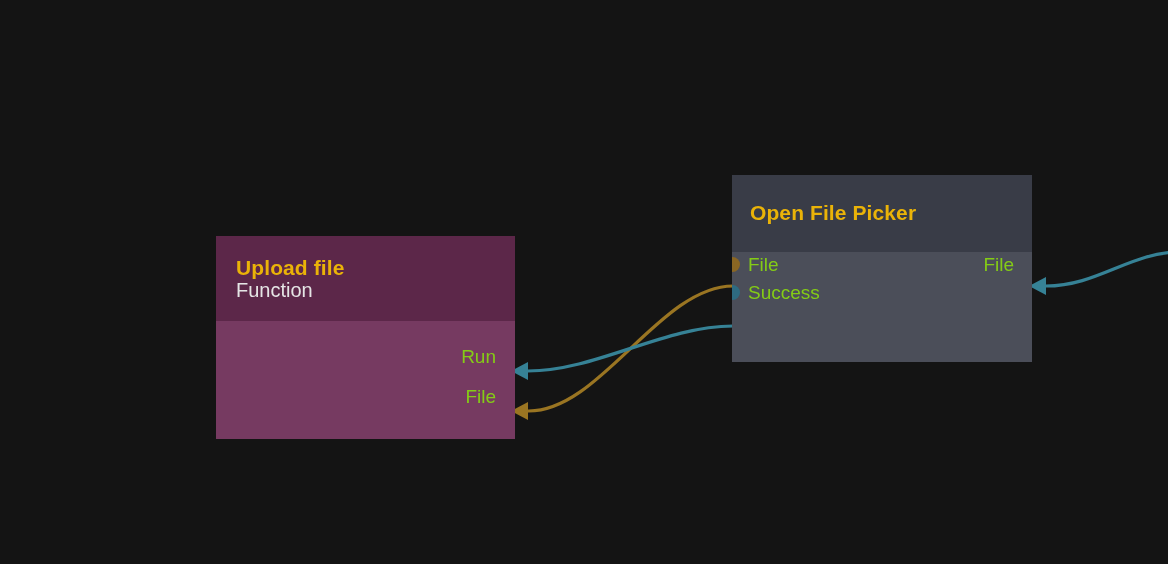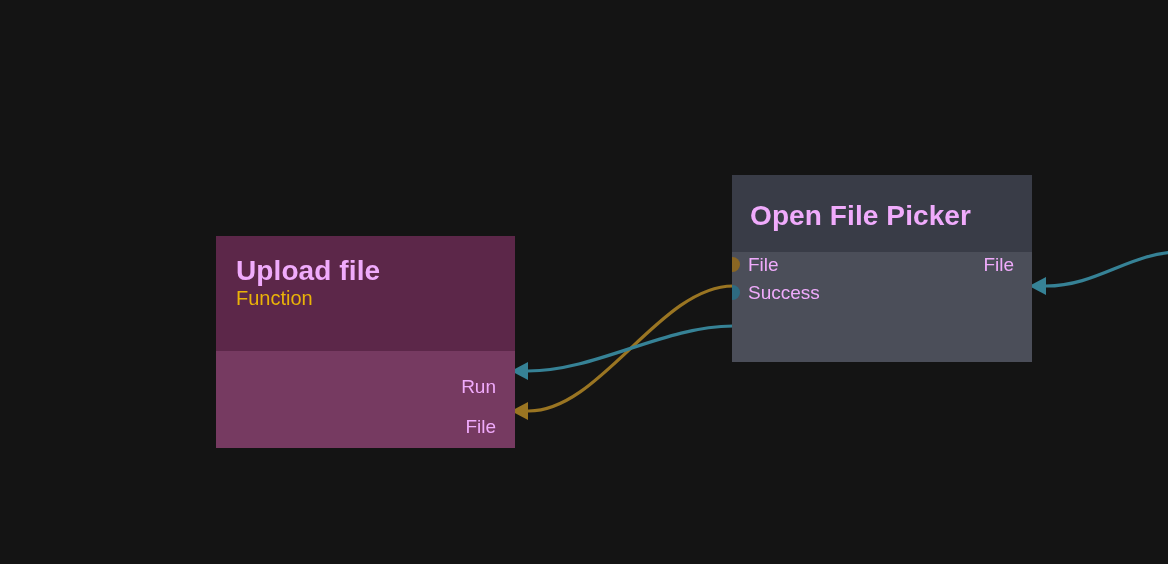--- a/index.html
+++ b/index.html
@@ -30,52 +30,52 @@
     overflow: hidden;
   }
   .node-header {
     box-sizing: border-box;
   }
   .node-body {
     box-sizing: border-box;
     position: relative;
   }
   .node-title {
-    font-size: 28px;
+    font-size: 21px;
     font-weight: bold;
-    color: #f0abfc;
+    color: #eab308;
     letter-spacing: 0.1px;
     line-height: 1.1;
     white-space: nowrap;
   }
   .node-subtitle {
     font-size: 20px;
     font-weight: normal;
-    color: #eab308;
+    color: #e5e5e5;
     line-height: 1.15;
     white-space: nowrap;
   }
   .port-row {
     position: absolute;
     height: 24px;
     display: flex;
     align-items: center;
     white-space: nowrap;
   }
   .port-row.out-left {
     left: 0;
     flex-direction: row;
   }
   .port-row.in-right {
     right: 0;
     flex-direction: row-reverse;
   }
   .port-label {
     font-size: 19px;
-    color: #f0abfc;
+    color: #84cc16;
     line-height: 1;
   }
   .port-dot {
     width: 15px;
     height: 15px;
     border-radius: 50%;
     flex: none;
   }
   .port-spacer {
     width: 8px;
@@ -84,21 +84,21 @@
 
   
   #node-upload-file {
     left: 216px;
     top: 236px;
     width: 299px;
     height: 212px;
   }
   #node-upload-file .node-header {
     background: #5C2749;
-    height: 115px;
+    height: 85px;
     padding: 20px 0 0 20px;
   }
   #node-upload-file .node-body {
     background: #763A61;
     height: 118px;
   }
   #node-upload-file .port-row.in-right {
     padding-right: 19px;
     justify-content: center;
   }

